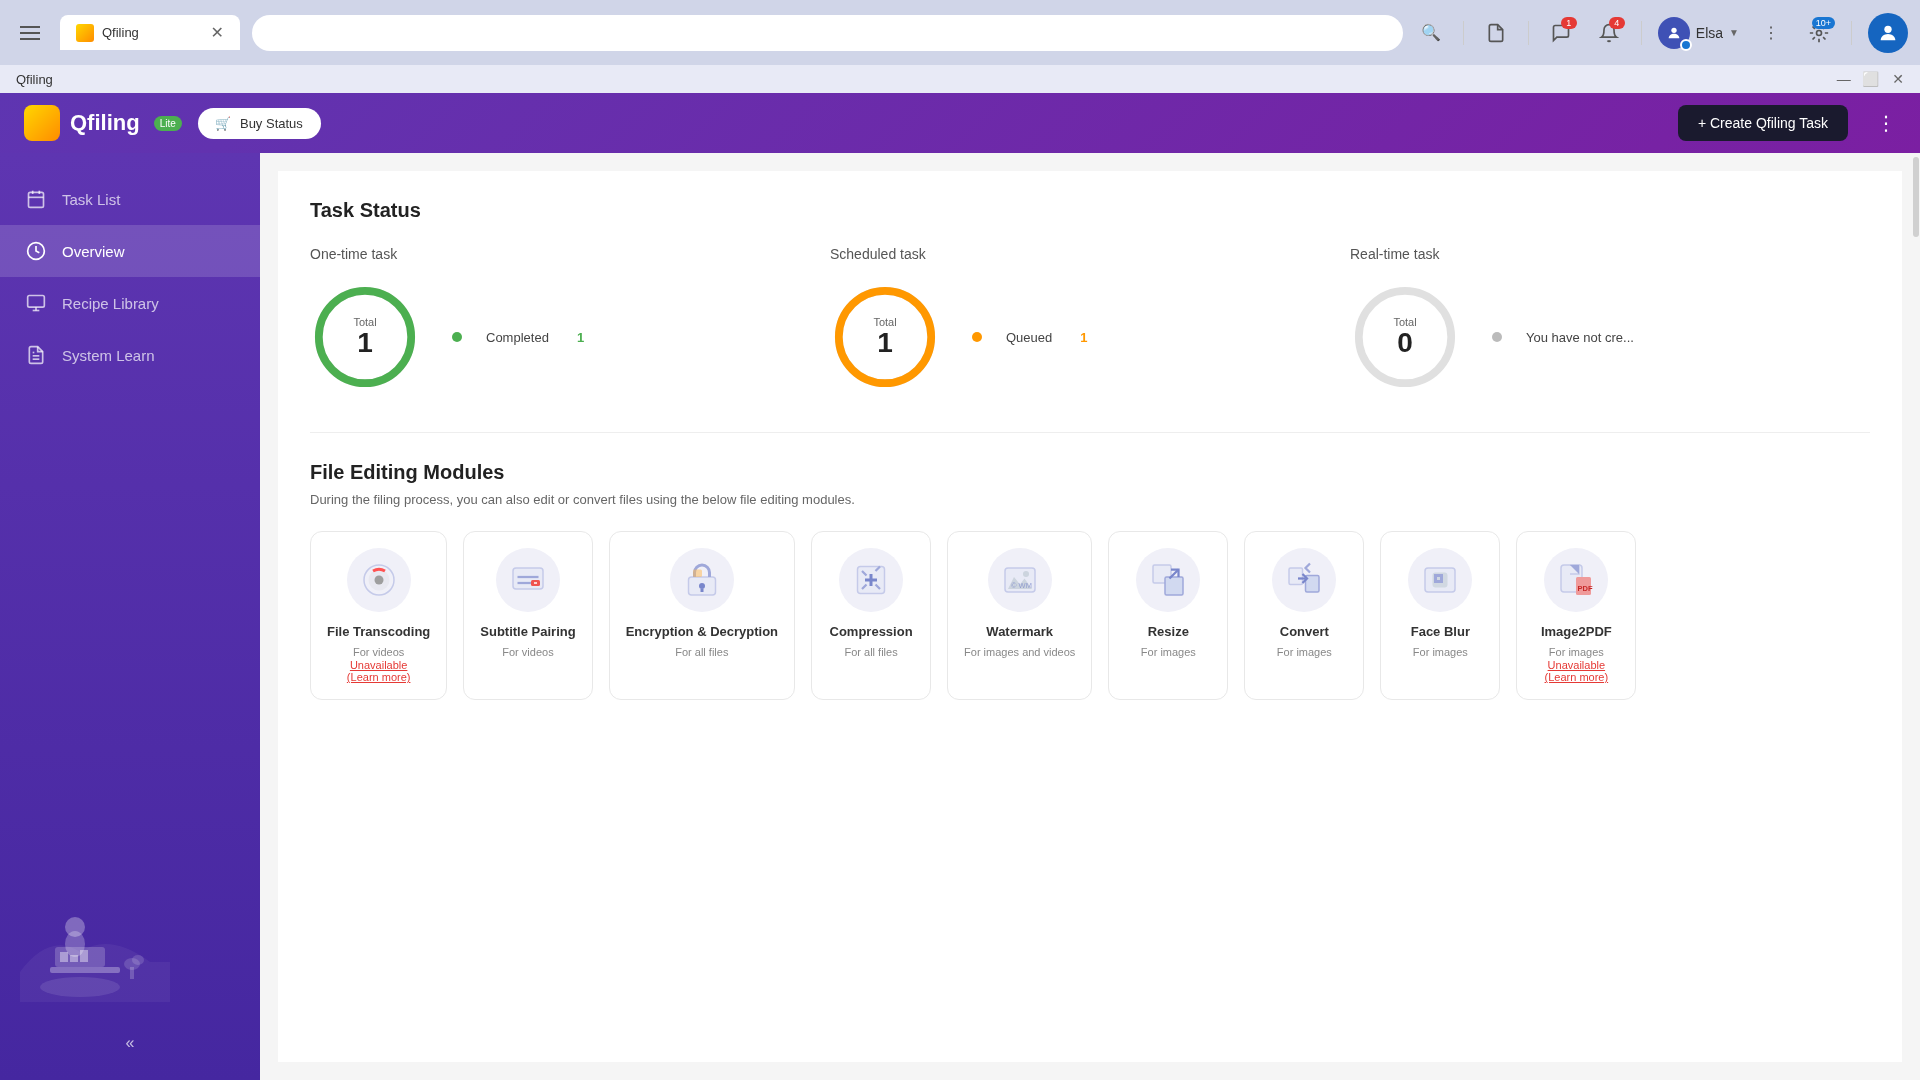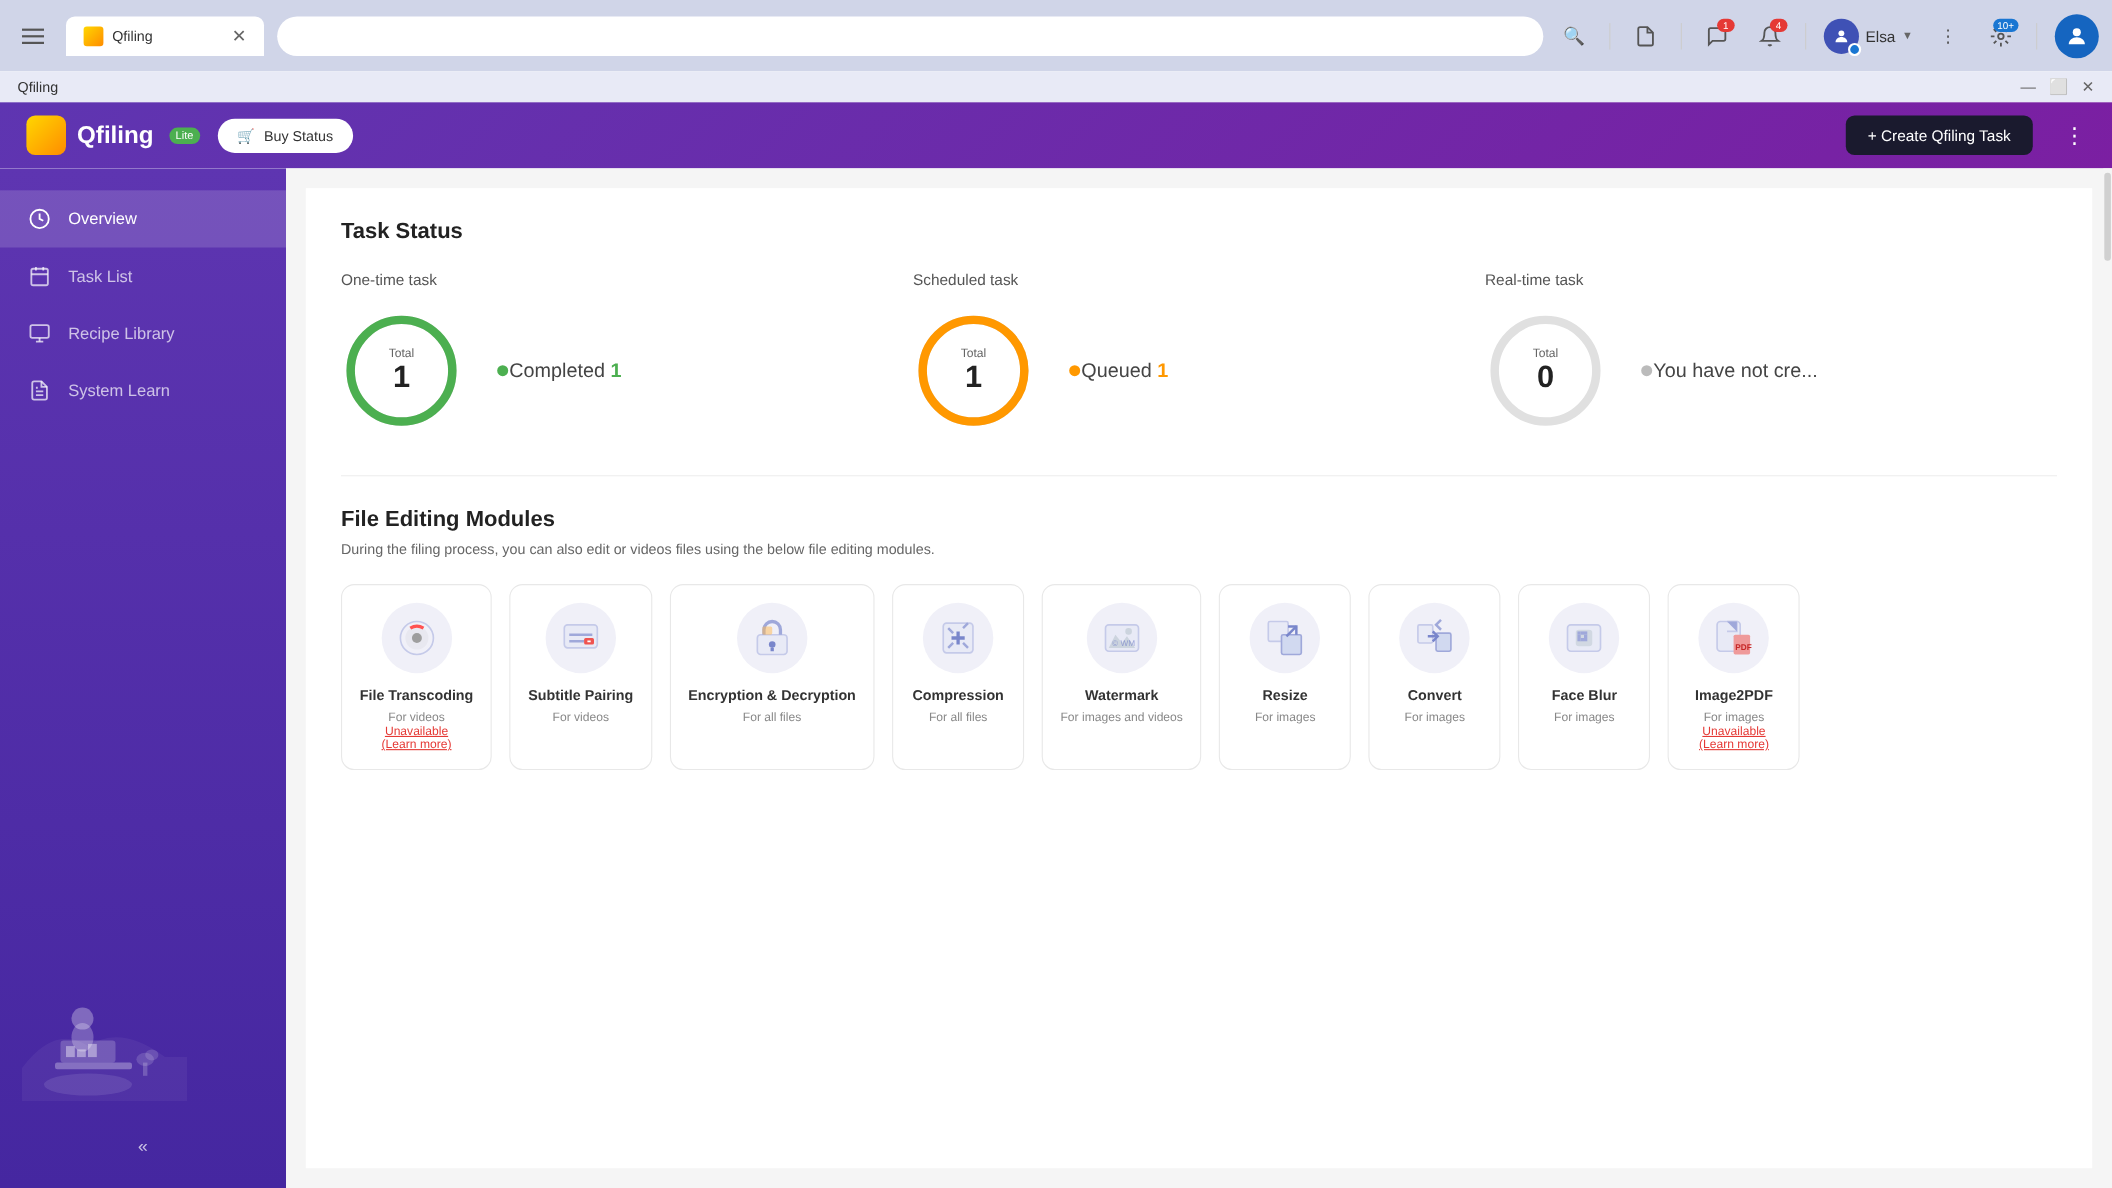--- a/index.html
+++ b/index.html
@@ -60,21 +60,21 @@
     .task-status-grid { display: flex; gap: 0; margin-bottom: 40px; }
     .task-column { flex: 1; display: flex; flex-direction: column; align-items: flex-start; padding-right: 40px; }
     .task-column-label { font-size: 14px; color: #555; margin-bottom: 20px; }
     .task-circle-area { display: flex; align-items: center; gap: 32px; }
     .circle-chart { width: 110px; height: 110px; position: relative; flex-shrink: 0; }
     .circle-chart svg { width: 100%; height: 100%; }
     .circle-total-label { position: absolute; top: 50%; left: 50%; transform: translate(-50%, -50%); text-align: center; }
     .circle-total-text { font-size: 11px; color: #666; display: block; }
     .circle-total-num { font-size: 28px; font-weight: 700; color: #222; display: block; line-height: 1.1; }
     .task-legend { display: flex; flex-direction: column; gap: 10px; }
-    .legend-item { display: flex; align-items: center; gap: 1px; font-size: 18px; color: #444; text-align: center; }
+    .legend-item { display: flex; align-items: center; gap: 24px; font-size: 13px; color: #444; text-align: center; }
     .legend-dot { width: 10px; height: 10px; border-radius: 50%; flex-shrink: 0; }
     .legend-count { color: #4caf50; font-weight: 600; margin-left: 4px; }
     .legend-count-orange { color: #ff9800; font-weight: 600; margin-left: 4px; }
     .divider { border: none; border-top: 1px solid #eee; margin: 28px 0; }
 
     
     .modules-title { font-size: 20px; font-weight: 600; color: #222; margin-bottom: 8px; }
     .modules-desc { font-size: 13px; color: #666; margin-bottom: 24px; }
     .modules-grid { display: flex; gap: 16px; flex-wrap: nowrap; overflow-x: auto; }
     .module-card { display: flex; flex-direction: column; align-items: center; text-align: center; padding: 16px; border-radius: 12px; border: 1px solid #e8e8e8; min-width: 120px; cursor: pointer; background: white; }
@@ -176,39 +176,39 @@
     </button>
     <button class="create-task-btn">
       <span>+ Create Qfiling Task</span>
     </button>
     <span class="more-btn">⋮</span>
   </div>
 
   <div class="app-content">
 
     <div class="sidebar">
-      <div class="sidebar-item active">
-        <div class="sidebar-icon">
-          <svg width="20" height="20" viewBox="0 0 24 24" fill="none" stroke="white" stroke-width="2">
-              <circle cx="12" cy="12" r="10"></circle>
-              <polyline points="12 6 12 12 16 14"></polyline>
-            </svg>
-        </div>
-        <span>Overview</span>
-      </div>
       <div class="sidebar-item">
         <div class="sidebar-icon">
           <svg width="20" height="20" viewBox="0 0 24 24" fill="none" stroke="rgba(255,255,255,0.7)" stroke-width="2">
               <rect x="3" y="4" width="18" height="18" rx="2"></rect>
               <line x1="16" y1="2" x2="16" y2="6"></line>
               <line x1="8" y1="2" x2="8" y2="6"></line>
               <line x1="3" y1="10" x2="21" y2="10"></line>
             </svg>
         </div>
         <span>Task List</span>
+      </div>
+      <div class="sidebar-item active">
+        <div class="sidebar-icon">
+          <svg width="20" height="20" viewBox="0 0 24 24" fill="none" stroke="white" stroke-width="2">
+              <circle cx="12" cy="12" r="10"></circle>
+              <polyline points="12 6 12 12 16 14"></polyline>
+            </svg>
+        </div>
+        <span>Overview</span>
       </div>
       <div class="sidebar-item">
         <div class="sidebar-icon">
           <svg width="20" height="20" viewBox="0 0 24 24" fill="none" stroke="rgba(255,255,255,0.7)" stroke-width="2">
               <rect x="2" y="3" width="20" height="14" rx="2"></rect>
               <line x1="8" y1="21" x2="16" y2="21"></line>
               <line x1="12" y1="17" x2="12" y2="21"></line>
             </svg>
         </div>
         <span>Recipe Library</span>
@@ -327,21 +327,21 @@
                     <span>You have not cre...</span>
                   </div>
                 </div>
               </div>
             </div>
           </div>
 
           <hr class="divider">
 
           <h2 class="modules-title">File Editing Modules</h2>
-          <p class="modules-desc">During the filing process, you can also edit or videos files using the below file editing modules.</p>
+          <p class="modules-desc">During the filing process, you can also edit or convert files using the below file editing modules.</p>
 
           <div class="modules-grid">
 
             <div class="module-card">
               <div class="module-icon">
                 <svg width="36" height="36" viewBox="0 0 24 24" fill="none">
                   <circle cx="12" cy="12" r="10" fill="#f0f0f8" stroke="#c5cae9" stroke-width="1"></circle>
                   <circle cx="12" cy="12" r="7" fill="#e8e8f0"></circle>
                   <circle cx="12" cy="12" r="3" fill="#9e9e9e"></circle>
                   <path d="M8 6 A8 8 0 0 1 16 6" stroke="#ff5252" stroke-width="2" fill="none"></path>

